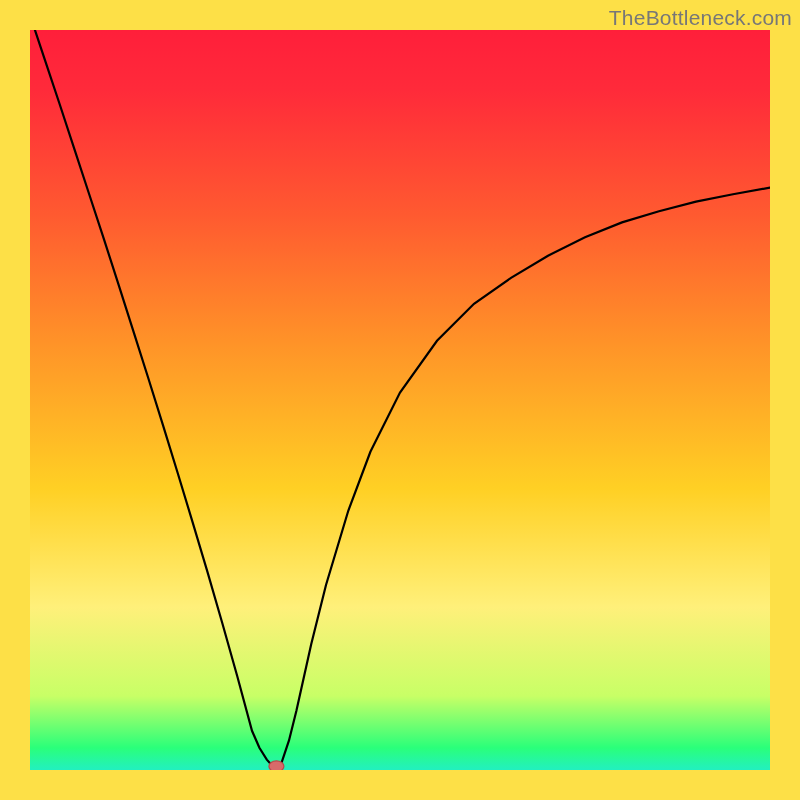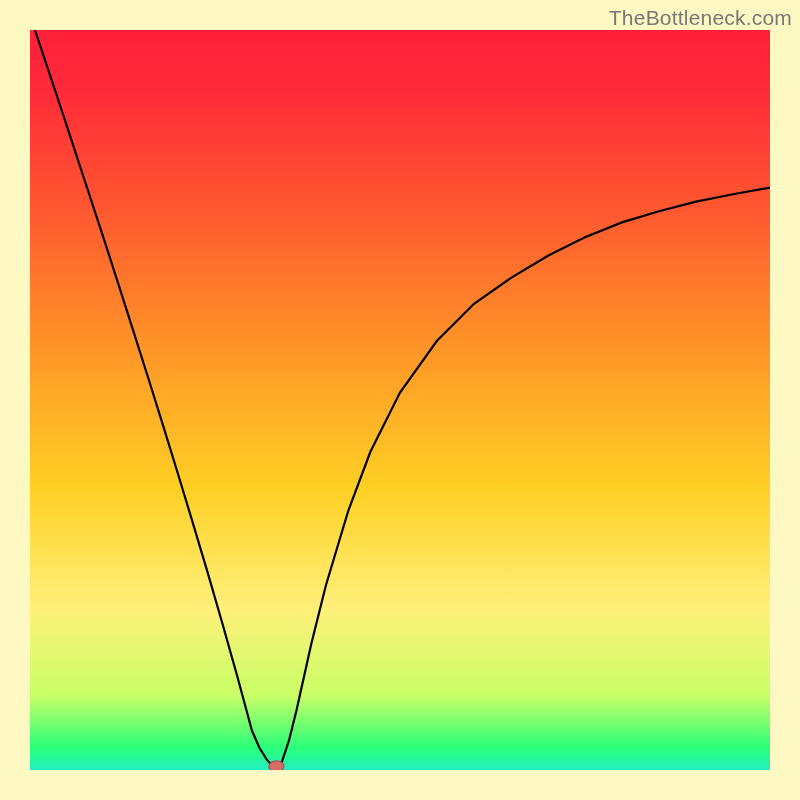--- a/index.html
+++ b/index.html
@@ -8,21 +8,21 @@
     width: 800px;
     height: 800px;
     overflow: hidden;
     background: #000;
     font-family: Arial, Helvetica, sans-serif;
   }
   .frame {
     position: relative;
     width: 800px;
     height: 800px;
-    background: #fef9c3;
+    background: #fde047;
   }
   .plot-area {
     position: absolute;
     left: 30px;
     top: 30px;
     width: 740px;
     height: 740px;
     
     background: linear-gradient(
       to bottom,

